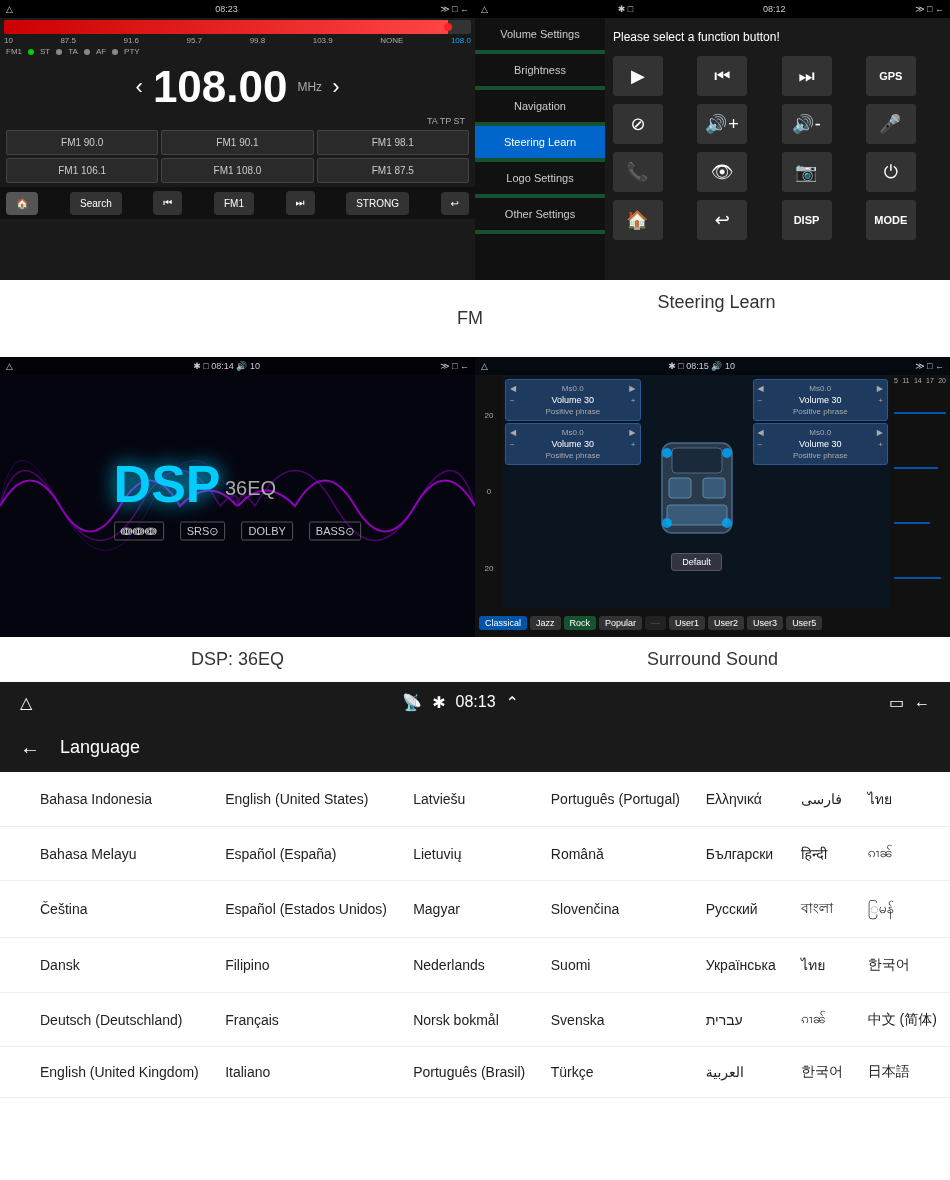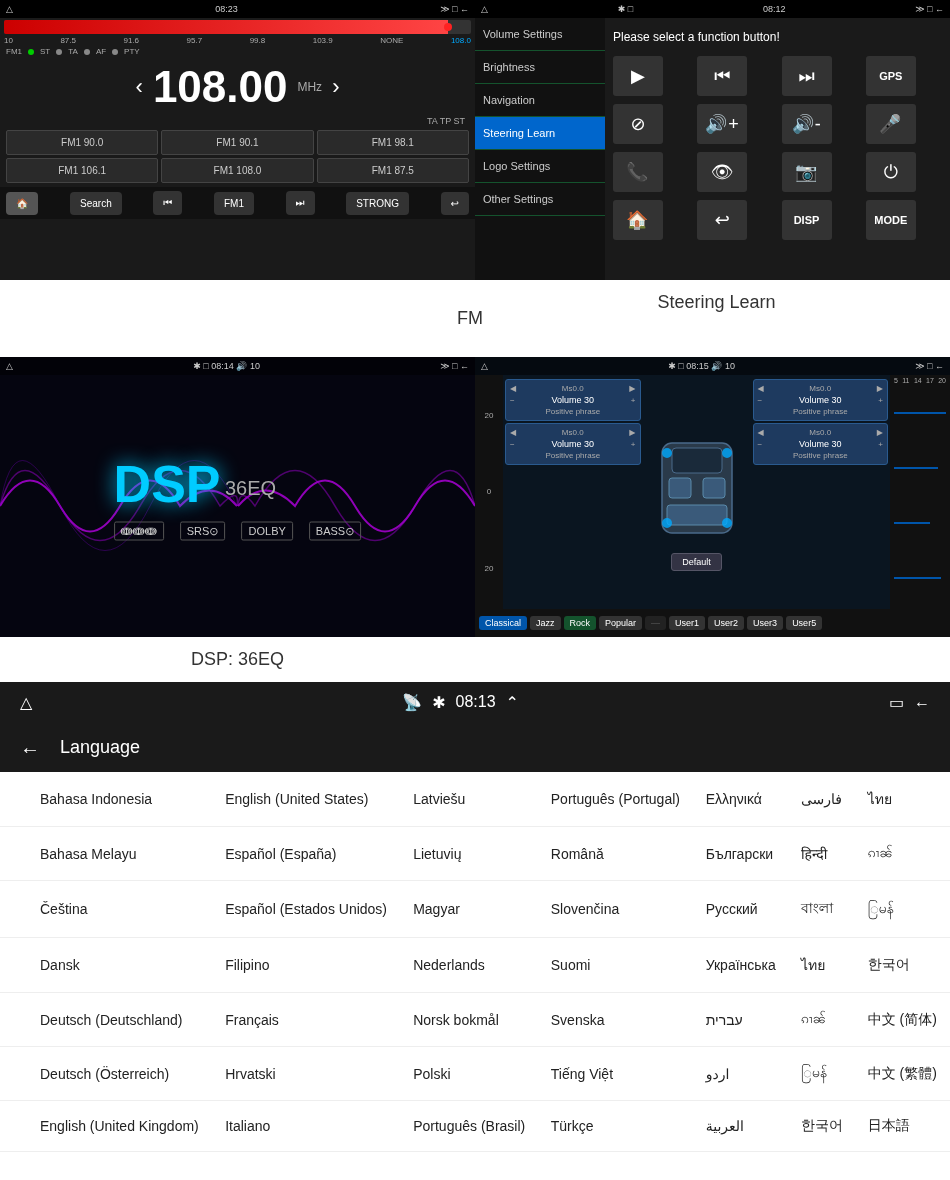--- a/index.html
+++ b/index.html
@@ -27,21 +27,21 @@
     .fm-preset { background: #2a2a2a; border: 1px solid #444; color: #ccc; font-size: 10px; padding: 6px 4px; text-align: center; border-radius: 2px; }
     .fm-bottom { display: flex; align-items: center; justify-content: space-between; padding: 4px 6px; background: #111; }
     .fm-bottom-btn { background: #333; border: none; color: #fff; padding: 6px 10px; border-radius: 4px; font-size: 10px; cursor: pointer; }
     .fm-home { background: #555; }
 
     
     .steering-panel { background: #1a1a1a; color: #fff; }
     .st-status-bar { background: #000; height: 18px; display: flex; align-items: center; padding: 0 6px; font-size: 9px; color: #ccc; justify-content: space-between; }
     .st-main { display: flex; height: calc(100% - 18px); }
     .st-sidebar { width: 130px; background: #111; display: flex; flex-direction: column; }
-    .st-sidebar-item { padding: 10px 8px; font-size: 11px; color: #ccc; border-bottom: 1px solid #14532d; cursor: pointer; }
+    .st-sidebar-item { padding: 10px 8px; font-size: 11px; color: #ccc; border-bottom: 4px solid #14532d; cursor: pointer; text-align: center; }
     .st-sidebar-item.active { background: #0066cc; color: #fff; }
     .st-content { flex: 1; padding: 8px; display: grid; grid-template-columns: repeat(4, 1fr); gap: 8px; align-content: start; }
     .st-btn { width: 50px; height: 40px; display: flex; align-items: center; justify-content: center; border: none; background: #333; color: #fff; font-size: 18px; cursor: pointer; border-radius: 3px; }
     .st-btn.text-btn { font-size: 11px; font-weight: bold; }
 
     
     .dsp-panel { background: #0d0d1a; position: relative; overflow: hidden; }
     .dsp-status-bar { background: rgba(0,0,0,0.5); height: 18px; display: flex; align-items: center; padding: 0 6px; font-size: 9px; color: #ccc; justify-content: space-between; position: absolute; top: 0; left: 0; right: 0; z-index: 10; }
     .dsp-center-content { position: absolute; top: 50%; left: 50%; transform: translate(-50%, -50%); text-align: left; z-index: 5; }
     .dsp-icons { display: flex; gap: 16px; margin-top: 8px; font-size: 11px; color: #ccc; justify-content: center; }
@@ -320,20 +320,21 @@
       <span style="font-size:9px;padding:2px 6px;border-radius:3px;background:#333;color:#fff;cursor:pointer;">User2</span>
       <span style="font-size:9px;padding:2px 6px;border-radius:3px;background:#333;color:#fff;cursor:pointer;">User3</span>
       <span style="font-size:9px;padding:2px 6px;border-radius:3px;background:#333;color:#fff;cursor:pointer;">User5</span>
     </div>
   </div>
 
 </div>
 
 <div style="display:flex; width:950px;">
   <div style="width:475px; text-align:center; padding:12px 0; font-size:18px; color:#333;">DSP: 36EQ</div>
+  <div style="width:475px; text-align:center; padding:12px 0; font-size:18px; color:#333;">Surround Sound</div>
 </div>
 
 <div class="grid-bottom">
   <div style="background:#1a1a1a; height:40px; display:flex; align-items:center; padding:0 20px; color:#fff; justify-content:space-between;">
     <span>△</span>
     <div style="display:flex;align-items:center;gap:10px;">
       <span>📡</span>
       <span>✱</span>
       <span>08:13</span>
       <span>⌃</span>
@@ -388,29 +389,20 @@
         <tr>
           <td>Deutsch (Deutschland)</td>
           <td>Français</td>
           <td>Norsk bokmål</td>
           <td>Svenska</td>
           <td>עברית</td>
           <td>ၵၢၼ်</td>
           <td>中文 (简体)</td>
         </tr>
         <tr>
-          <td>Deutsch (Österreich)</td>
-          <td>Hrvatski</td>
-          <td>Polski</td>
-          <td>Tiếng Việt</td>
-          <td>اردو</td>
-          <td>ြမန်</td>
-          <td>中文 (繁體)</td>
-        </tr>
-        <tr>
           <td>English (United Kingdom)</td>
           <td>Italiano</td>
           <td>Português (Brasil)</td>
           <td>Türkçe</td>
           <td>العربية</td>
           <td>한국어</td>
           <td>日本語</td>
         </tr>
       </tbody>
   </table>

